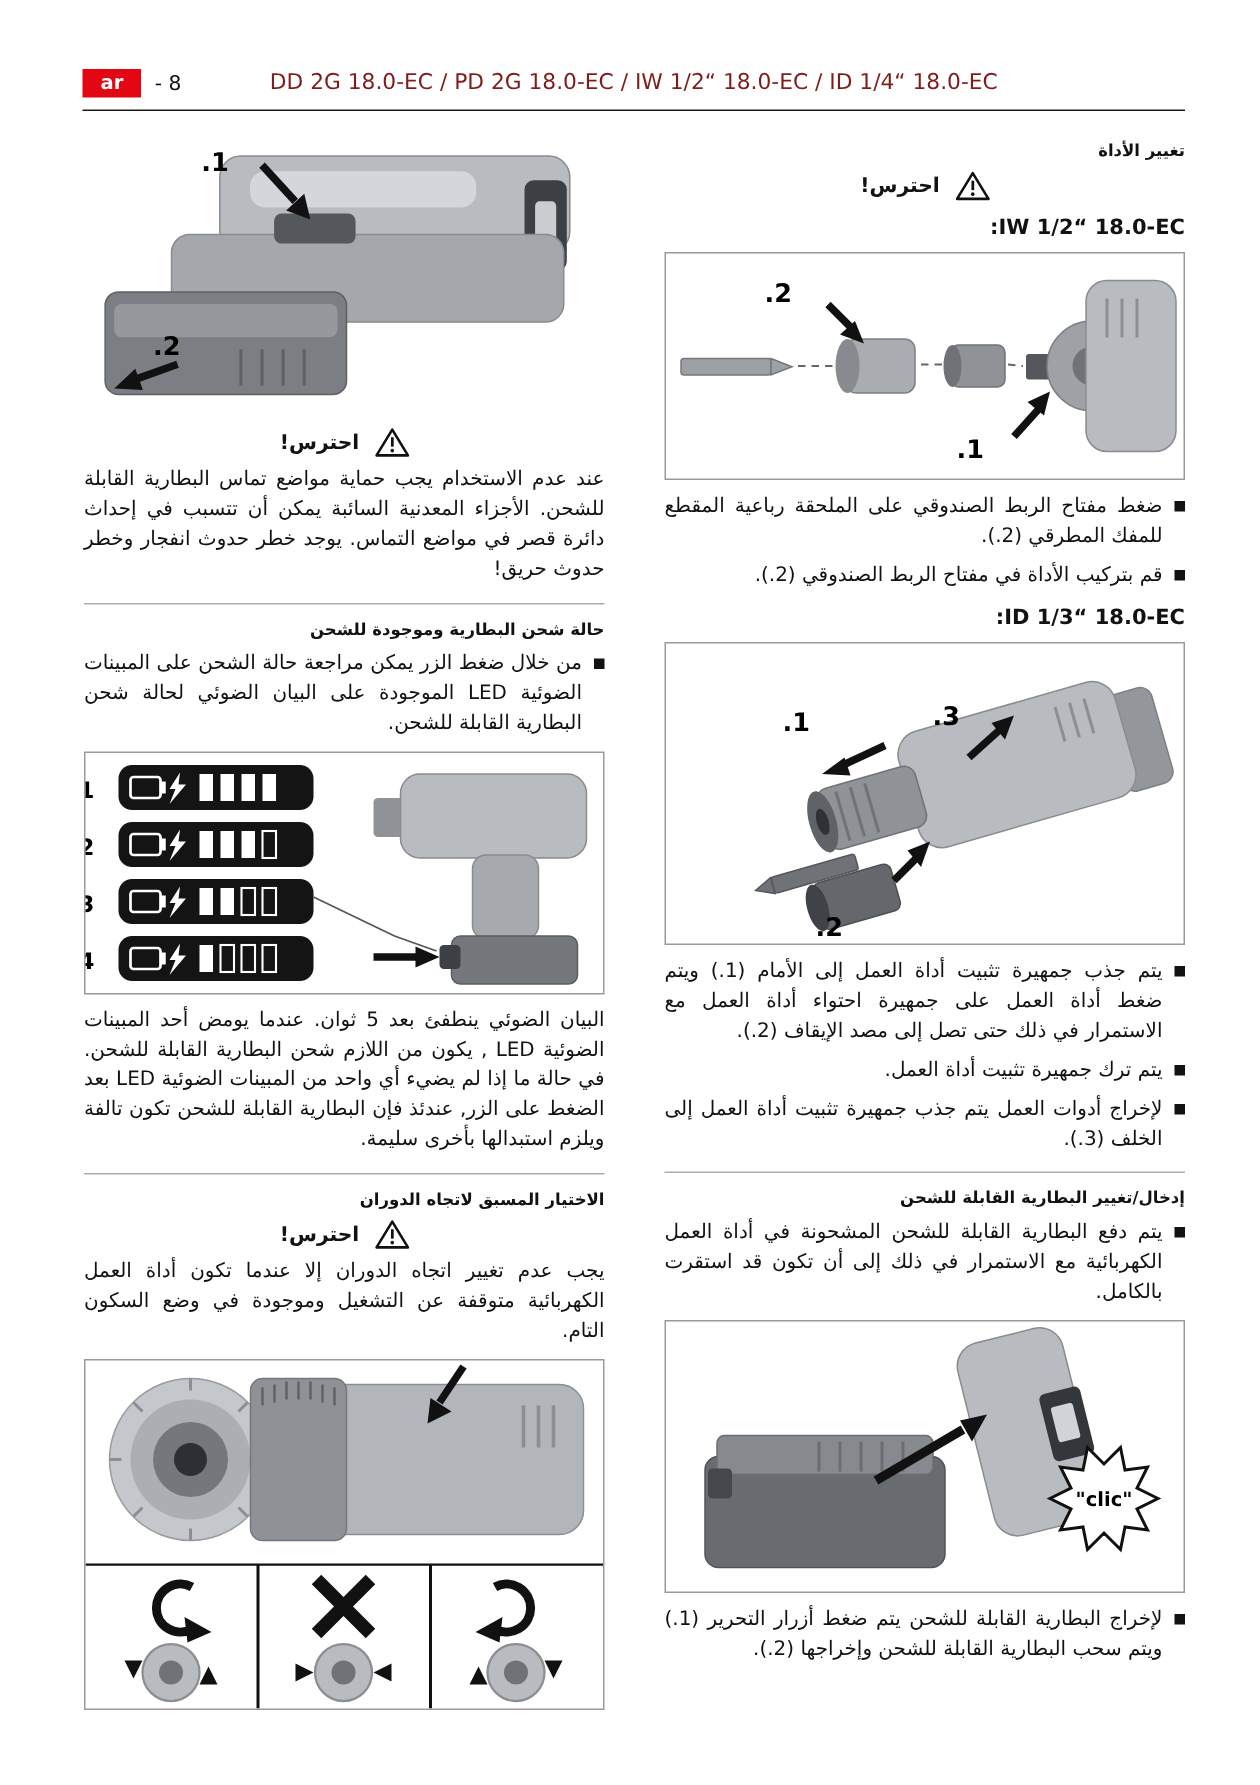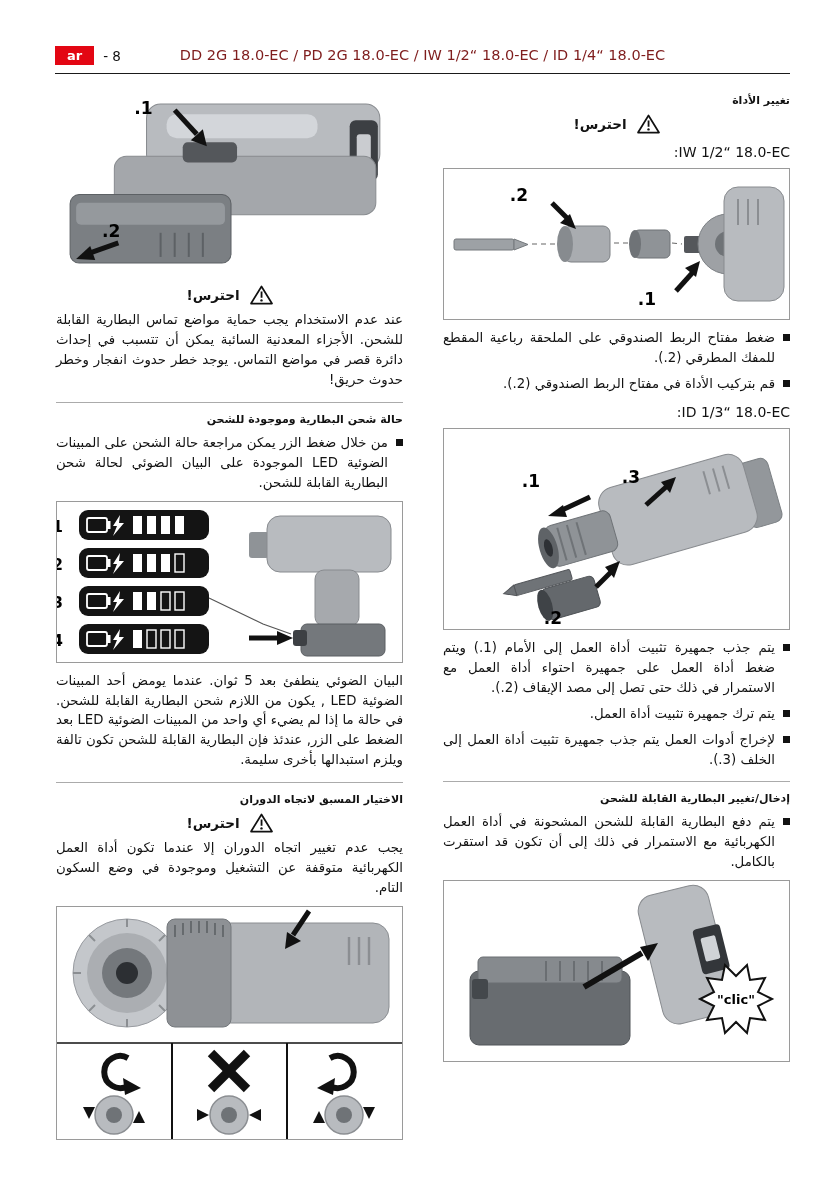--- a/index.html
+++ b/index.html
@@ -13,21 +13,21 @@
   .badge{background:#e30613;color:#fff;font-weight:bold;font-size:13px;padding:1px 12px;line-height:17px}
   .pagenum{font-size:13.5px;color:#111}
   .hdr-title{position:absolute;left:0;right:0;top:1px;text-align:center;font-size:14.5px;color:#7f1d1d;direction:ltr}
 
   
   .cols{position:absolute;top:92px;left:55px;right:50px;display:flex;direction:rtl;gap:40px}
   .col{width:347px;flex:0 0 347px}
 
   .sec{font-size:11px;font-weight:bold;border-top:1px solid #ababab;padding-top:10px;margin:12px 0 7px}
   .sec.first{border-top:none;padding-top:0;margin-top:2px}
-  .model{font-weight:normal;font-size:14px;direction:ltr;unicode-bidi:isolate;text-align:right;margin:10px 0 6px}
+  .model{font-weight:bold;font-size:14px;direction:ltr;unicode-bidi:isolate;text-align:right;margin:10px 0 6px}
   .body{font-size:13.3px;line-height:1.5;text-align:justify;margin:4px 0}
   .warn{display:flex;justify-content:center;align-items:center;gap:10px;margin:7px 0 5px}
   .warn .wl{font-weight:bold;font-size:13.5px}
   .bullet{display:flex;gap:8px;margin:6px 0;align-items:flex-start}
   .bullet .sq{flex:0 0 auto;width:7px;height:7px;background:#121212;margin-top:6px}
   .bullet .bt{flex:1;font-size:13.3px;line-height:1.5;text-align:justify}
   figure.fig{border:1px solid #9a9a9a;margin:8px 0;background:#fff}
   figure.fig.noborder{border:none;margin:0 0 10px 0}
   figure.fig svg{display:block;width:100%;height:auto}
   .figtxt{font-weight:bold;font-size:17px;font-family:"DejaVu Sans",sans-serif}
@@ -171,20 +171,24 @@
           <line x1="144" y1="80" x2="144" y2="100" stroke="#6a6e72" stroke-width="2"></line>
           <line x1="158" y1="80" x2="158" y2="100" stroke="#6a6e72" stroke-width="2"></line>
           <rect x="28" y="98" width="16" height="20" rx="3" fill="#44484c"></rect>
           <line x1="140" y1="106" x2="198" y2="72" stroke="#111" stroke-width="6"></line>
           <polygon points="214,62 196,66 204,80" fill="#111"></polygon>
           <polygon points="328,118 314,111 321,97 306,99 303,84 292,95 281,84 278,99 263,97 270,111 256,118 270,125 263,139 278,137 281,152 292,141 303,152 306,137 321,139 314,125" fill="#fff" stroke="#111" stroke-width="2"></polygon>
           <text x="292" y="123" text-anchor="middle" font-size="13" font-weight="bold">"clic"</text>
         </svg>
       </figure>
 
+      <div class="bullet">
+        <span class="sq"></span>
+        <div class="bt">لإخراج البطارية القابلة للشحن يتم ضغط أزرار التحرير (1.) ويتم سحب البطارية القابلة للشحن وإخراجها (2.).</div>
+      </div>
 
     </section>
 
     <section class="col">
 
       <figure class="fig noborder">
         <svg viewBox="0 0 345 182">
           <rect x="90" y="12" width="232" height="64" rx="14" fill="#b8bbbf" stroke="#888b8f"></rect>
           <rect x="110" y="22" width="150" height="24" rx="10" fill="#d3d6da"></rect>
           <rect x="292" y="28" width="28" height="60" rx="6" fill="#3c3f43"></rect>

